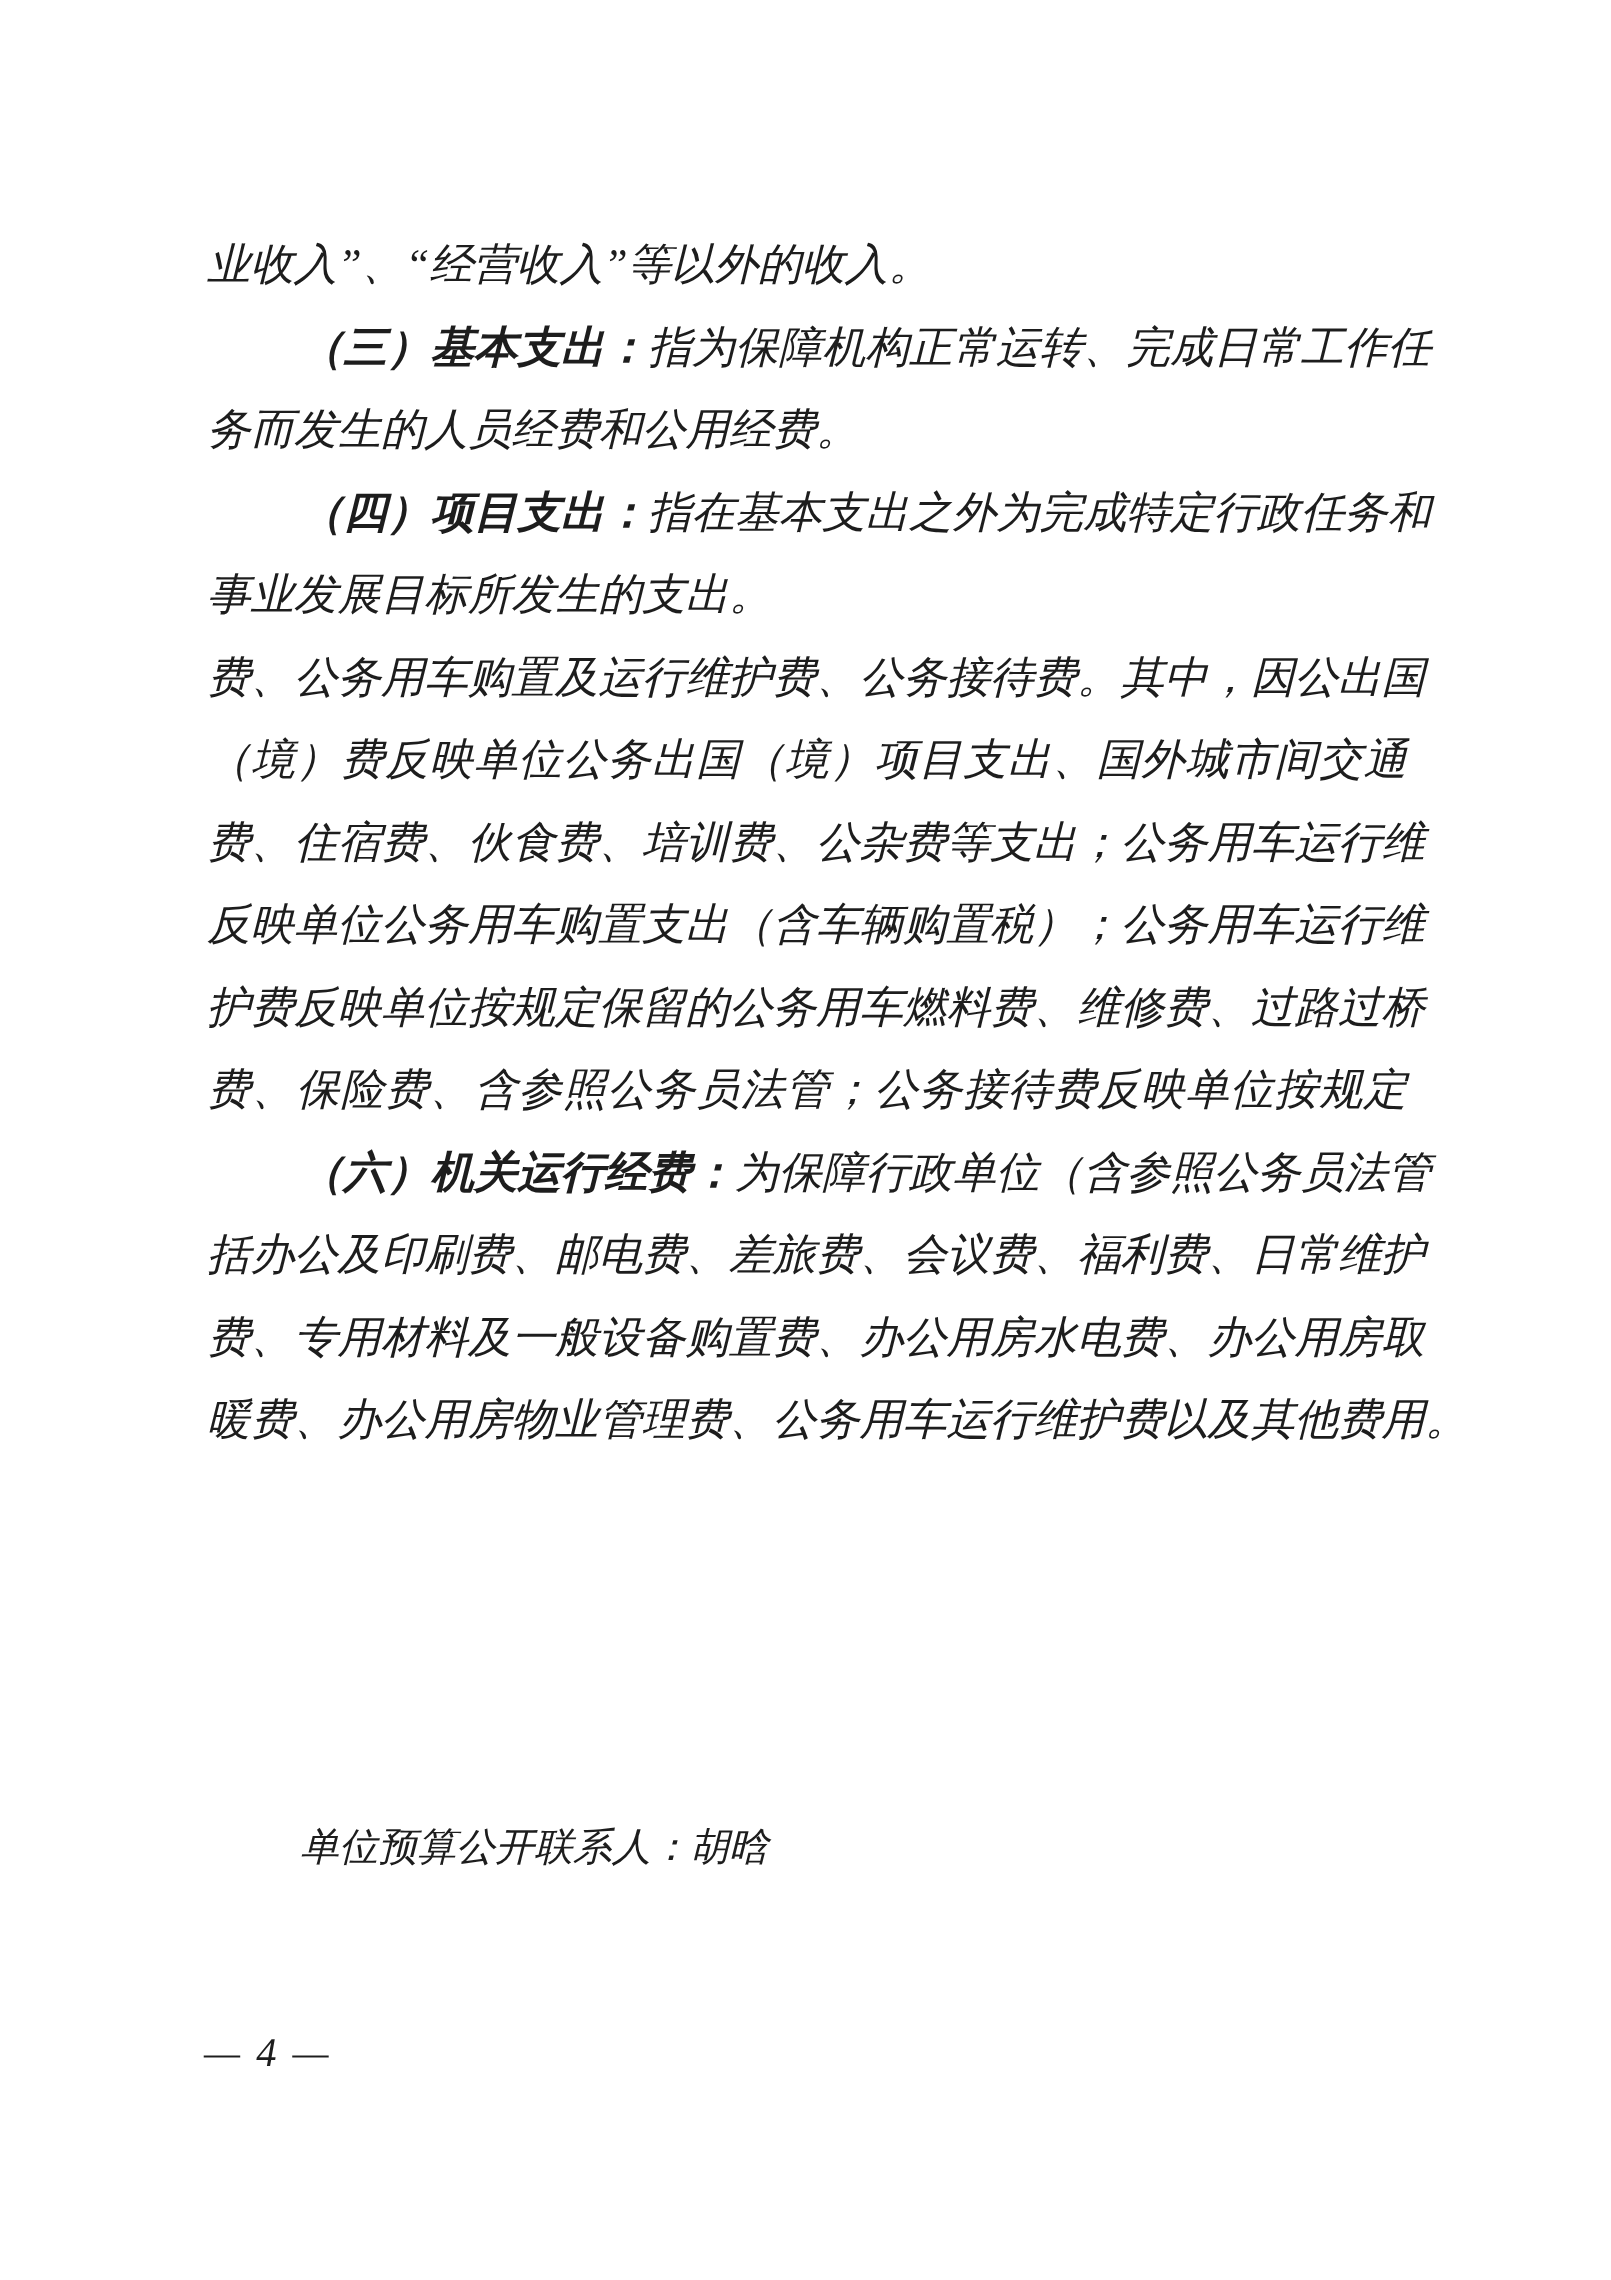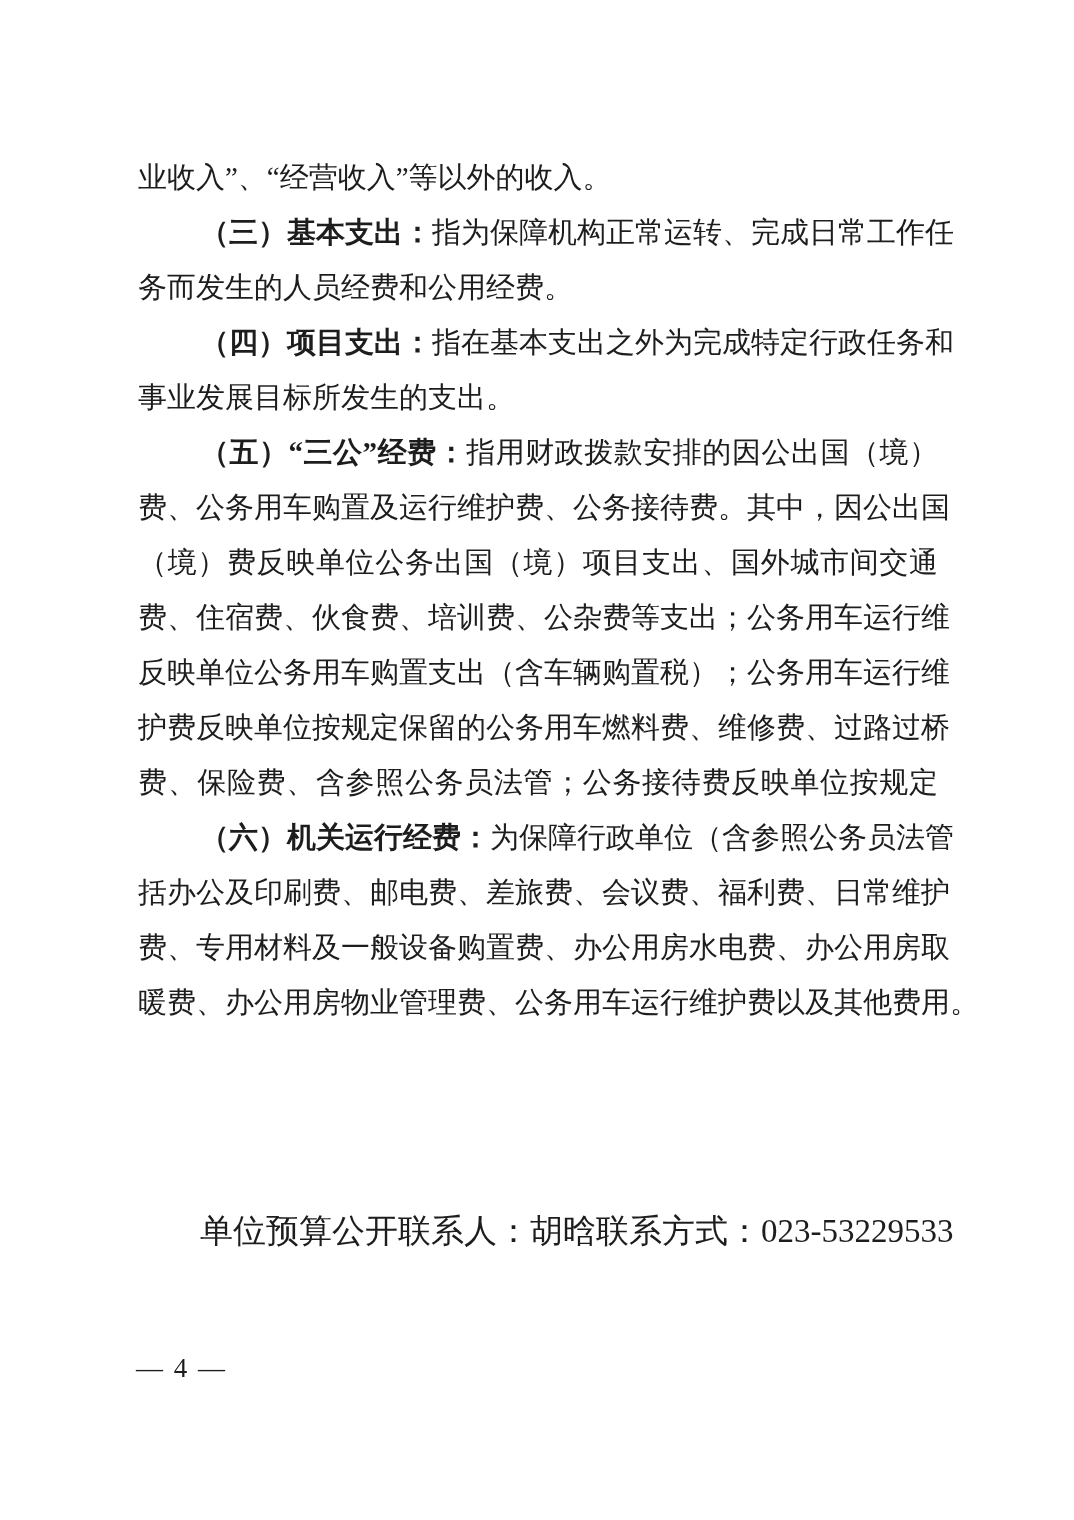--- a/index.html
+++ b/index.html
@@ -9,20 +9,21 @@
     background: #ffffff;
     font-family: "Liberation Serif", "DejaVu Serif", serif;
     color: #1d1d1d;
     overflow: hidden;
   }
   .page {
     position: relative;
     width: 1074px;
     height: 1520px;
     background: #ffffff;
+    font-style: italic;
   }
   .content {
     position: absolute;
     left: 138px;
     top: 150px;
     width: 800px;
   }
   .line {
     font-size: 29px;
     line-height: 55px;
@@ -36,21 +37,21 @@
   .line.indent {
     text-indent: 62px;
   }
   .bold { font-weight: bold; }
   .contact-row {
     position: absolute;
     left: 138px;
     top: 1204px;
     width: 800px;
     display: flex;
-    font-size: 33px;
+    font-size: 26px;
     line-height: 55px;
     white-space: nowrap;
     text-align: center;
   }
   .contact-left { margin-left: 62px; }
   .contact-right { margin-left: auto; }
   .page-number {
     position: absolute;
     left: 136px;
     top: 1352px;
@@ -68,21 +69,20 @@
     <div class="line"><span class="bold"></span><span>业收入”、“经营收入”等以外的收入。</span></div>
 
     <div class="line indent justify"><span class="bold">（三）基本支出：</span><span>指为保障机构正常运转、完成日常工作任</span></div>
 
     <div class="line"><span class="bold"></span><span>务而发生的人员经费和公用经费。</span></div>
 
     <div class="line indent justify"><span class="bold">（四）项目支出：</span><span>指在基本支出之外为完成特定行政任务和</span></div>
 
     <div class="line"><span class="bold"></span><span>事业发展目标所发生的支出。</span></div>
 
-    <div class="line indent justify"><span class="bold">（五）“三公”经费：</span><span>指用财政拨款安排的因公出国（境）</span></div>
 
     <div class="line justify"><span class="bold"></span><span>费、公务用车购置及运行维护费、公务接待费。其中，因公出国</span></div>
 
     <div class="line justify"><span class="bold"></span><span>（境）费反映单位公务出国（境）项目支出、国外城市间交通</span></div>
 
     <div class="line justify"><span class="bold"></span><span>费、住宿费、伙食费、培训费、公杂费等支出；公务用车运行维</span></div>
 
     <div class="line justify"><span class="bold"></span><span>反映单位公务用车购置支出（含车辆购置税）；公务用车运行维</span></div>
 
     <div class="line justify"><span class="bold"></span><span>护费反映单位按规定保留的公务用车燃料费、维修费、过路过桥</span></div>
@@ -96,17 +96,16 @@
     <div class="line justify"><span class="bold"></span><span>括办公及印刷费、邮电费、差旅费、会议费、福利费、日常维护</span></div>
 
     <div class="line justify"><span class="bold"></span><span>费、专用材料及一般设备购置费、办公用房水电费、办公用房取</span></div>
 
     <div class="line justify"><span class="bold"></span><span>暖费、办公用房物业管理费、公务用车运行维护费以及其他费用。</span></div>
 
   </div>
 
   <div class="contact-row">
     <span class="contact-left">单位预算公开联系人：胡晗</span>
-    <span class="contact-right">联系方式：023-53229533</span>
   </div>
 
   <div class="page-number">— 4 —</div>
 </div>
 
 </body></html>

